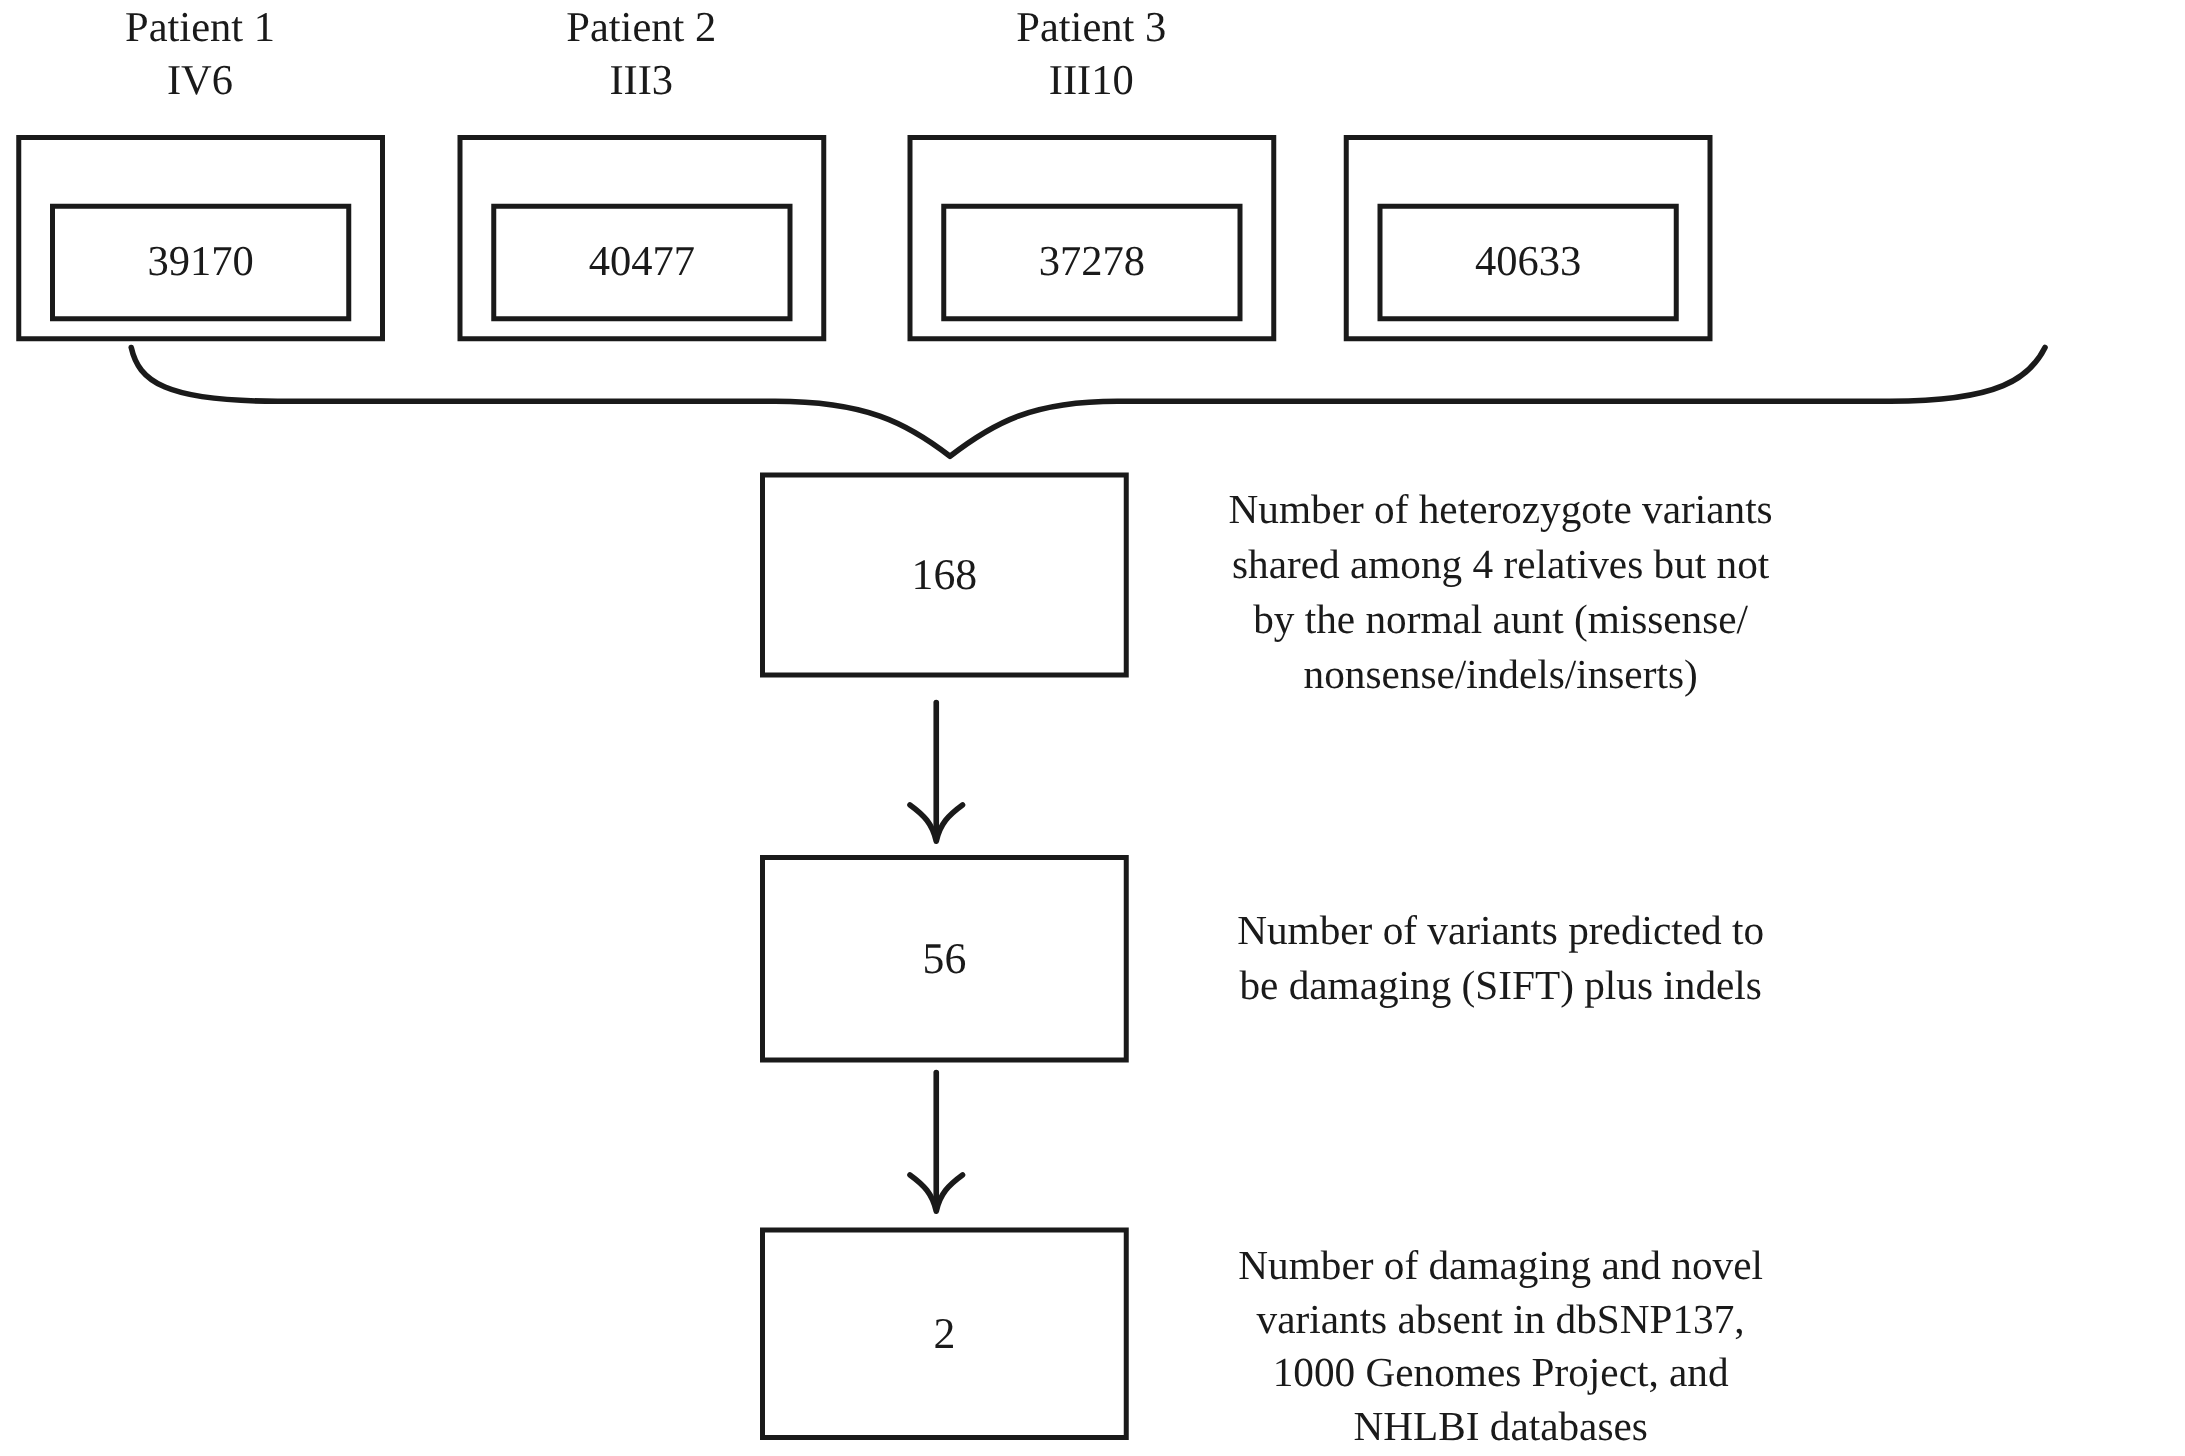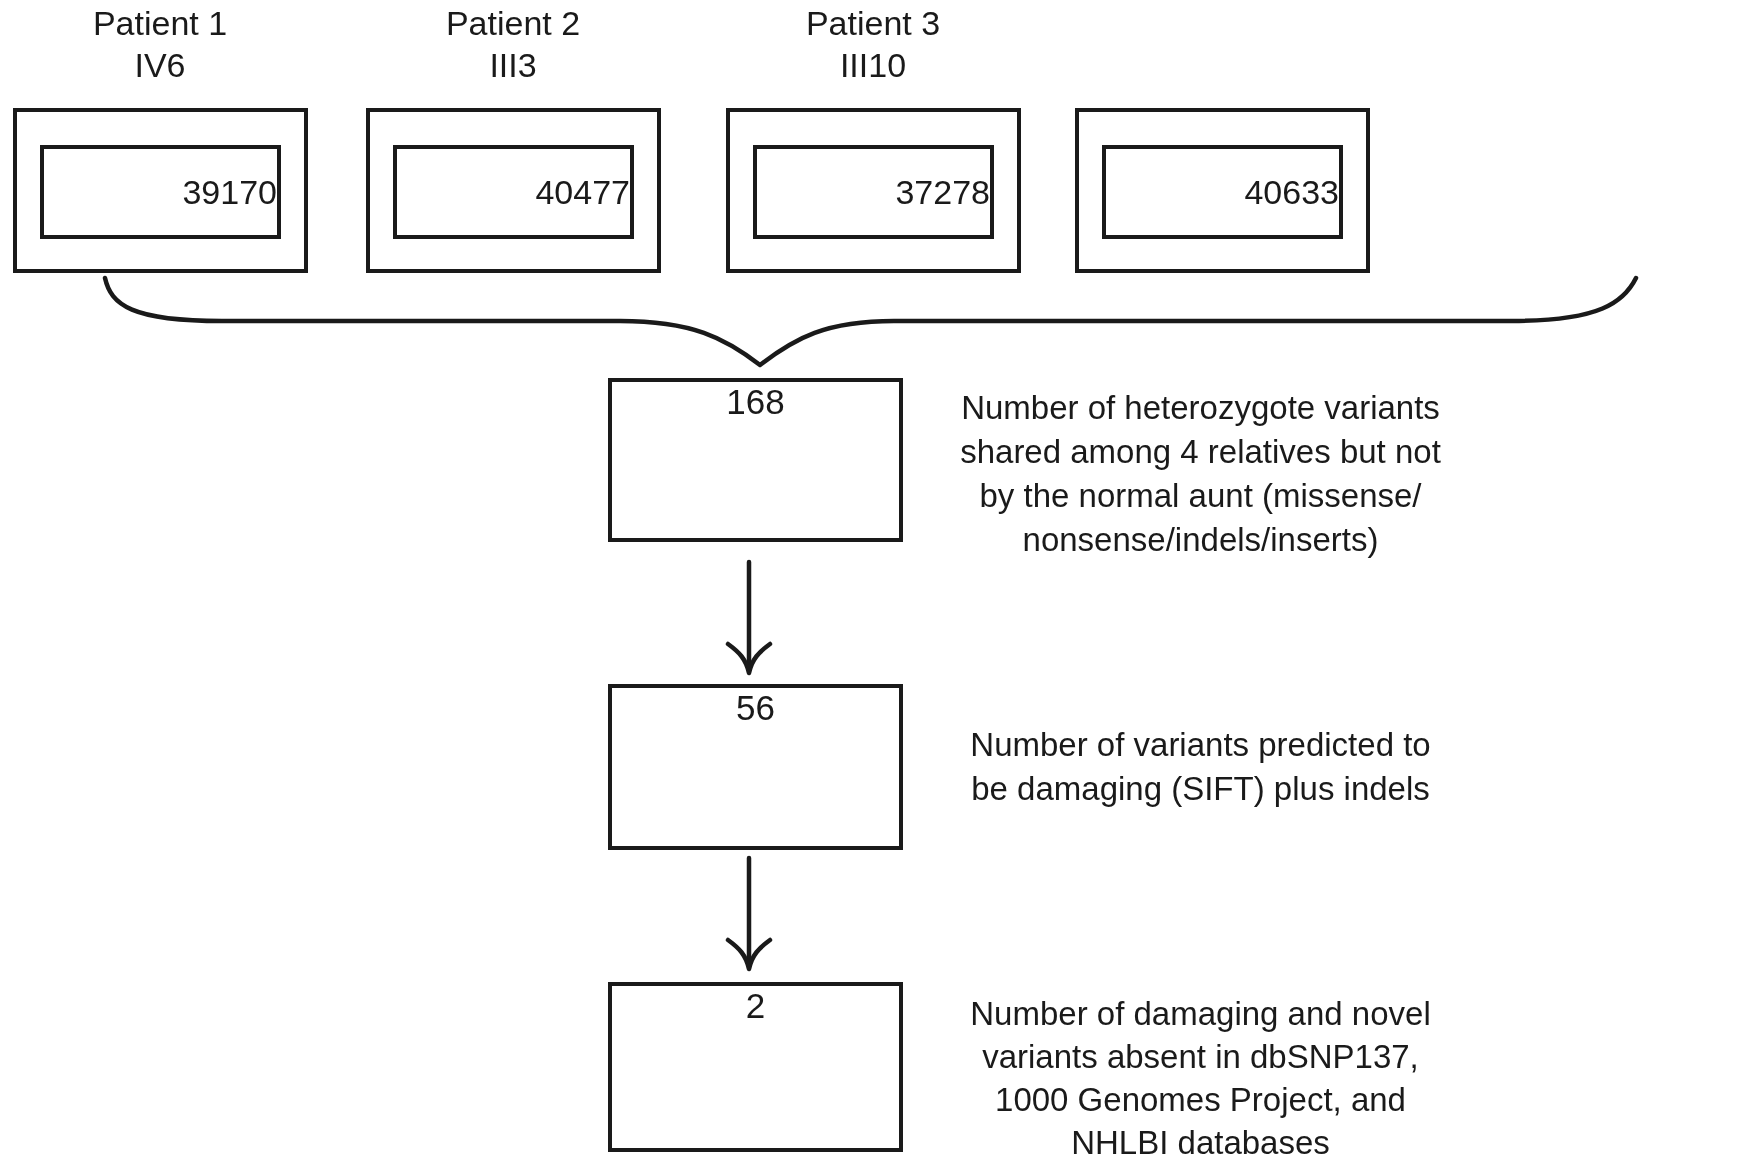--- a/index.html
+++ b/index.html
@@ -5,21 +5,21 @@
   html, body {
     margin: 0;
     padding: 0;
     background: #ffffff;
   }
   #figure {
     position: relative;
     width: 1748px;
     height: 1165px;
     background: #ffffff;
-    font-family: Liberation Sans, sans-serif;
+    font-family: Liberation Serif, serif;
     color: #1a1a1a;
     overflow: hidden;
   }
 
   
   .sample-col {
     position: absolute;
     top: 0;
     width: 295px;
     height: 273px;
@@ -37,27 +37,27 @@
   .sample-outer-box {
     position: absolute;
     top: 108px;
     left: 0;
     width: 287px;
     height: 157px;
     border: 4px solid #1a1a1a;
     background: #ffffff;
   }
   .sample-inner-box {
-    margin: 33px auto 0 auto;
+    margin: 51px auto 0 auto;
     width: 233px;
     height: 86px;
     border: 4px solid #1a1a1a;
     display: flex;
     align-items: center;
-    justify-content: flex-end;
+    justify-content: center;
     font-size: 34px;
   }
 
   
   .connector-layer {
     position: absolute;
     top: 0;
     left: 0;
   }
   .connector-layer path {
@@ -69,21 +69,21 @@
   }
 
   
   .flow-box {
     position: absolute;
     left: 608px;
     width: 287px;
     border: 4px solid #1a1a1a;
     background: #ffffff;
     display: flex;
-    align-items: flex-start;
+    align-items: center;
     justify-content: center;
     font-size: 35px;
   }
   #flow-box-0 { top: 378px; height: 156px; }
   #flow-box-1 { top: 684px; height: 158px; }
   #flow-box-2 { top: 982px; height: 162px; }
 
   
   .flow-note {
     position: absolute;

